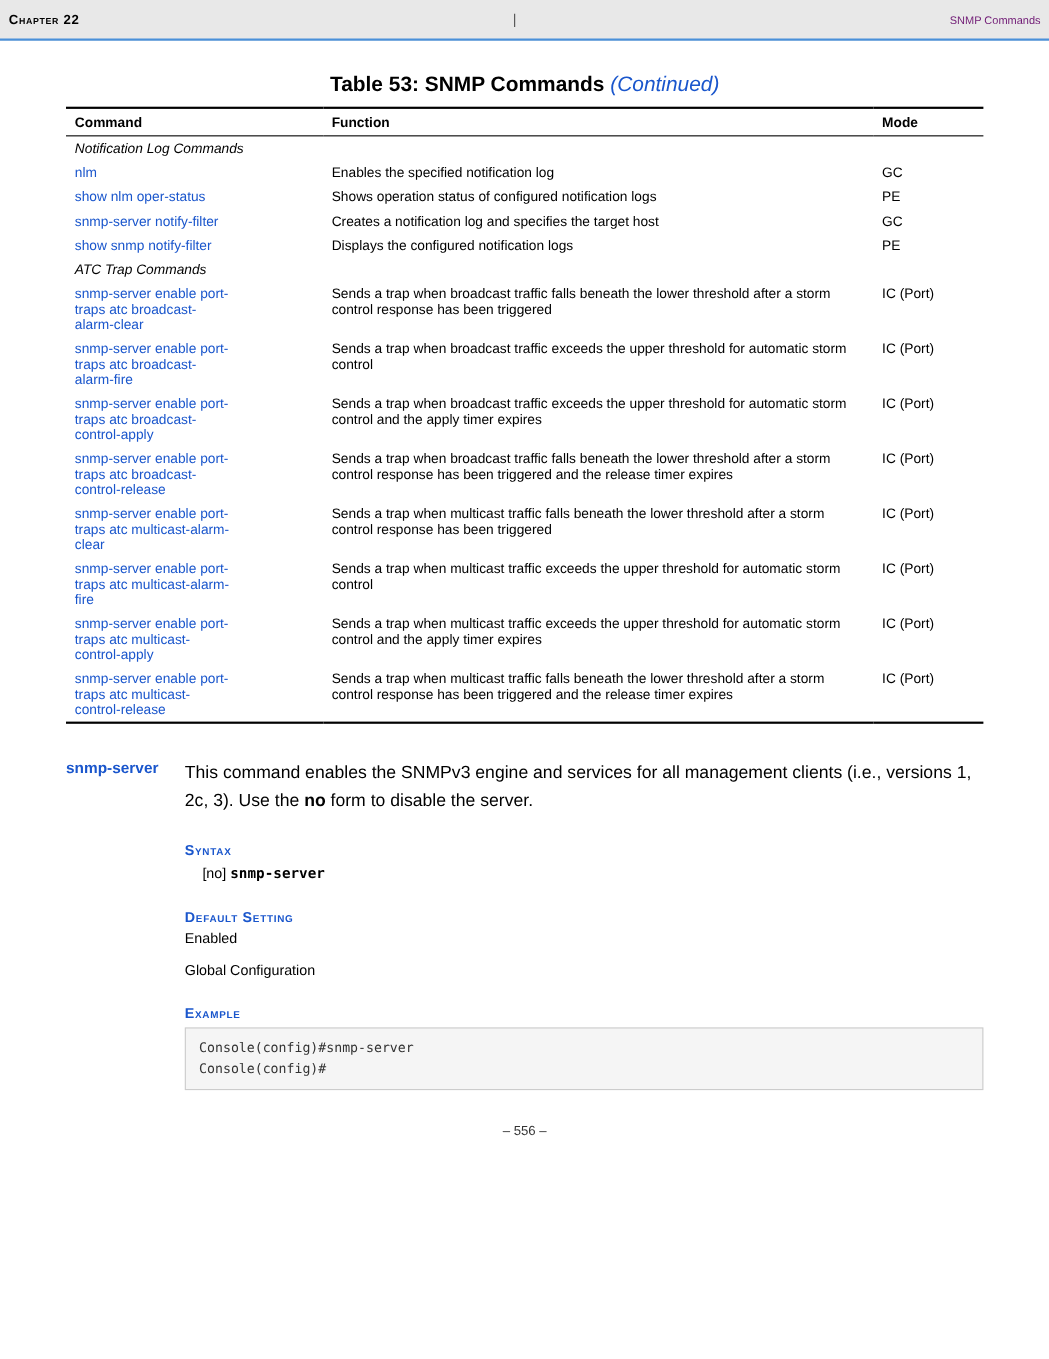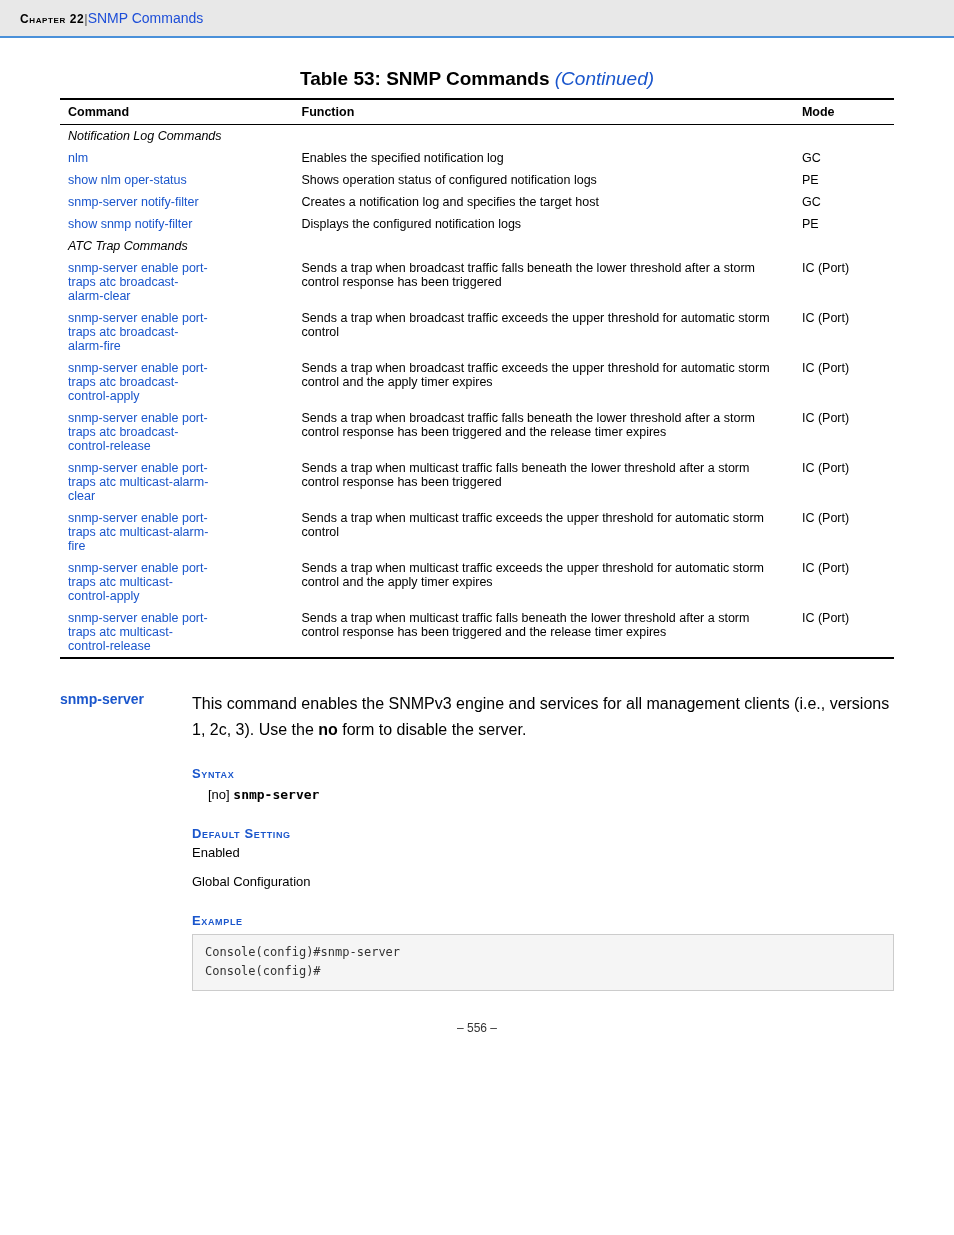--- a/index.html
+++ b/index.html
@@ -7,37 +7,38 @@
       font-family: Arial, Helvetica, sans-serif;
       font-size: 13px;
       background: #fff;
       color: #000;
       width: 954px;
       min-height: 1235px;
     }
     .header-bar {
       background: #e8e8e8;
       border-bottom: 2px solid #4a90d9;
-      padding: 10px 20px;
+      padding: 10px 8px;
       display: flex;
       align-items: baseline;
-      gap: 0;
+      gap: 24px;
+      justify-content: space-between;
     }
     .header-chapter {
       font-size: 12px;
       font-weight: bold;
       font-variant: small-caps;
       letter-spacing: 0.05em;
     }
     .header-separator {
       color: #555;
     }
     .header-title {
-      font-size: 14px;
-      color: #1d4ed8;
+      font-size: 10px;
+      color: #701a75;
     }
     .page-content {
       padding: 30px 60px 40px 60px;
     }
     .table-title {
       text-align: center;
       margin-bottom: 8px;
       font-size: 19px;
     }
     .table-title-bold {
@@ -76,21 +77,21 @@
     .cmd-link {
       color: #1a56cc;
       text-decoration: none;
     }
     .mode-col {
       white-space: nowrap;
     }
     .snmp-server-section {
       margin-top: 32px;
       display: flex;
-      gap: 32px;
+      gap: 8px;
     }
     .snmp-server-keyword {
       font-weight: bold;
       color: #1a56cc;
       font-size: 14px;
       white-space: nowrap;
       min-width: 100px;
     }
     .snmp-server-body {
       flex: 1;

